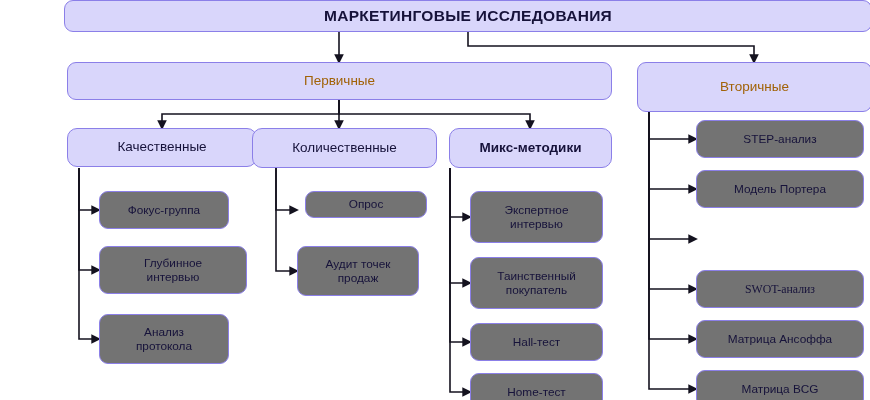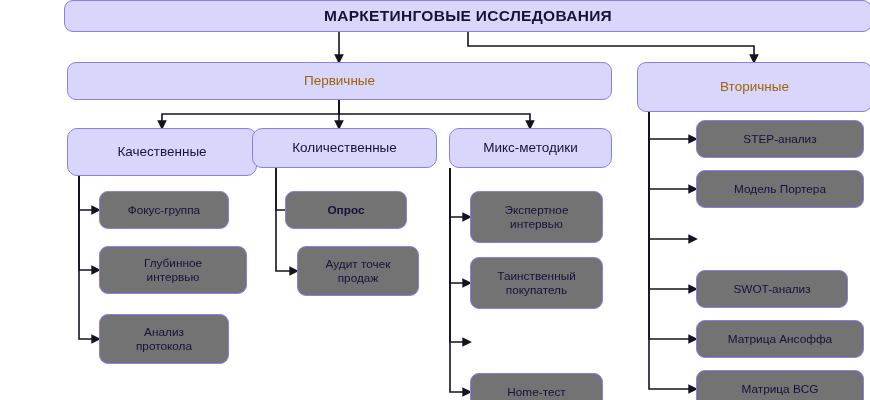--- a/index.html
+++ b/index.html
@@ -106,39 +106,40 @@
       <path d="M 616 100 L 616 339 L 663 339"></path>
       <path d="M 616 100 L 616 389 L 663 389"></path>
     </g>
   </svg>
 
   <div class="node root" style="left:31px; top:0px; width:808px; height:32px;">МАРКЕТИНГОВЫЕ ИССЛЕДОВАНИЯ</div>
 
   <div class="node level1" style="left:34px; top:62px; width:545px; height:38px;">Первичные</div>
   <div class="node level1" style="left:604px; top:62px; width:235px; height:50px;">Вторичные</div>
 
-  <div class="node level2" style="left:34px; top:128px; width:190px; height:48px;">Качественные</div>
+  <div class="node level2" style="left:34px; top:128px; width:190px; height:39px;">Качественные</div>
   <div class="node level2" style="left:219px; top:128px; width:185px; height:40px;">Количественные</div>
-  <div class="node level2" style="left:416px; top:128px; width:163px; height:40px;">Микс-методики</div>
+  <div class="node level2" style="left:416px; top:128px; width:163px; height:40px;font-weight:bold;">Микс-методики</div>
 
   <div class="node leaf" style="left:66px; top:191px; width:130px; height:38px;">Фокус-группа</div>
   <div class="node leaf" style="left:66px; top:246px; width:148px; height:48px;">Глубинное
 интервью</div>
   <div class="node leaf" style="left:66px; top:314px; width:130px; height:50px;">Анализ
 протокола</div>
 
-  <div class="node leaf" style="left:252px; top:191px; width:122px; height:38px;font-weight:bold;">Опрос</div>
+  <div class="node leaf" style="left:272px; top:191px; width:122px; height:27px;">Опрос</div>
   <div class="node leaf" style="left:264px; top:246px; width:122px; height:50px;">Аудит точек
 продаж</div>
 
   <div class="node leaf" style="left:437px; top:191px; width:133px; height:52px;">Экспертное
 интервью</div>
   <div class="node leaf" style="left:437px; top:257px; width:133px; height:52px;">Таинственный
 покупатель</div>
+  <div class="node leaf" style="left:437px; top:323px; width:133px; height:38px;">Hall-тест</div>
   <div class="node leaf" style="left:437px; top:373px; width:133px; height:38px;">Home-тест</div>
 
   <div class="node leaf" style="left:663px; top:120px; width:168px; height:38px;">STEP-анализ</div>
   <div class="node leaf" style="left:663px; top:170px; width:168px; height:38px;">Модель Портера</div>
-  <div class="node leaf" style="left:663px; top:270px; width:152px; height:38px;">SWOT-анализ</div>
+  <div class="node leaf" style="left:663px; top:270px; width:168px; height:38px;font-family:Liberation Serif, serif;">SWOT-анализ</div>
   <div class="node leaf" style="left:663px; top:320px; width:168px; height:38px;">Матрица Ансоффа</div>
   <div class="node leaf" style="left:663px; top:370px; width:168px; height:38px;">Матрица BCG</div>
 
 </div>
 
 </body></html>

